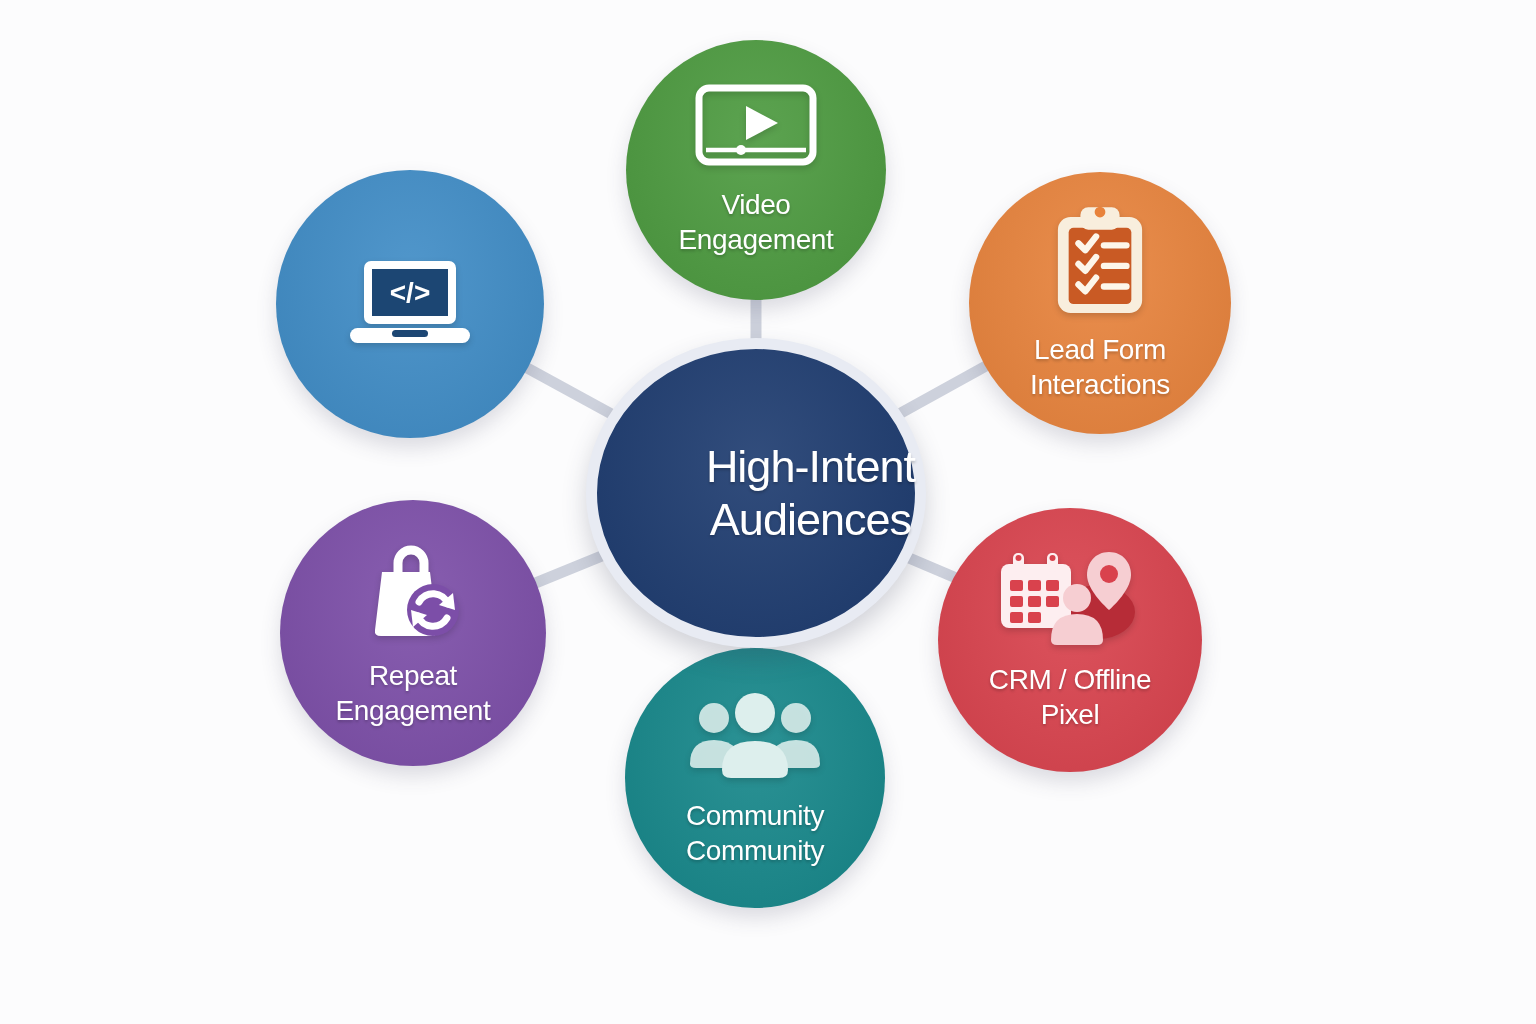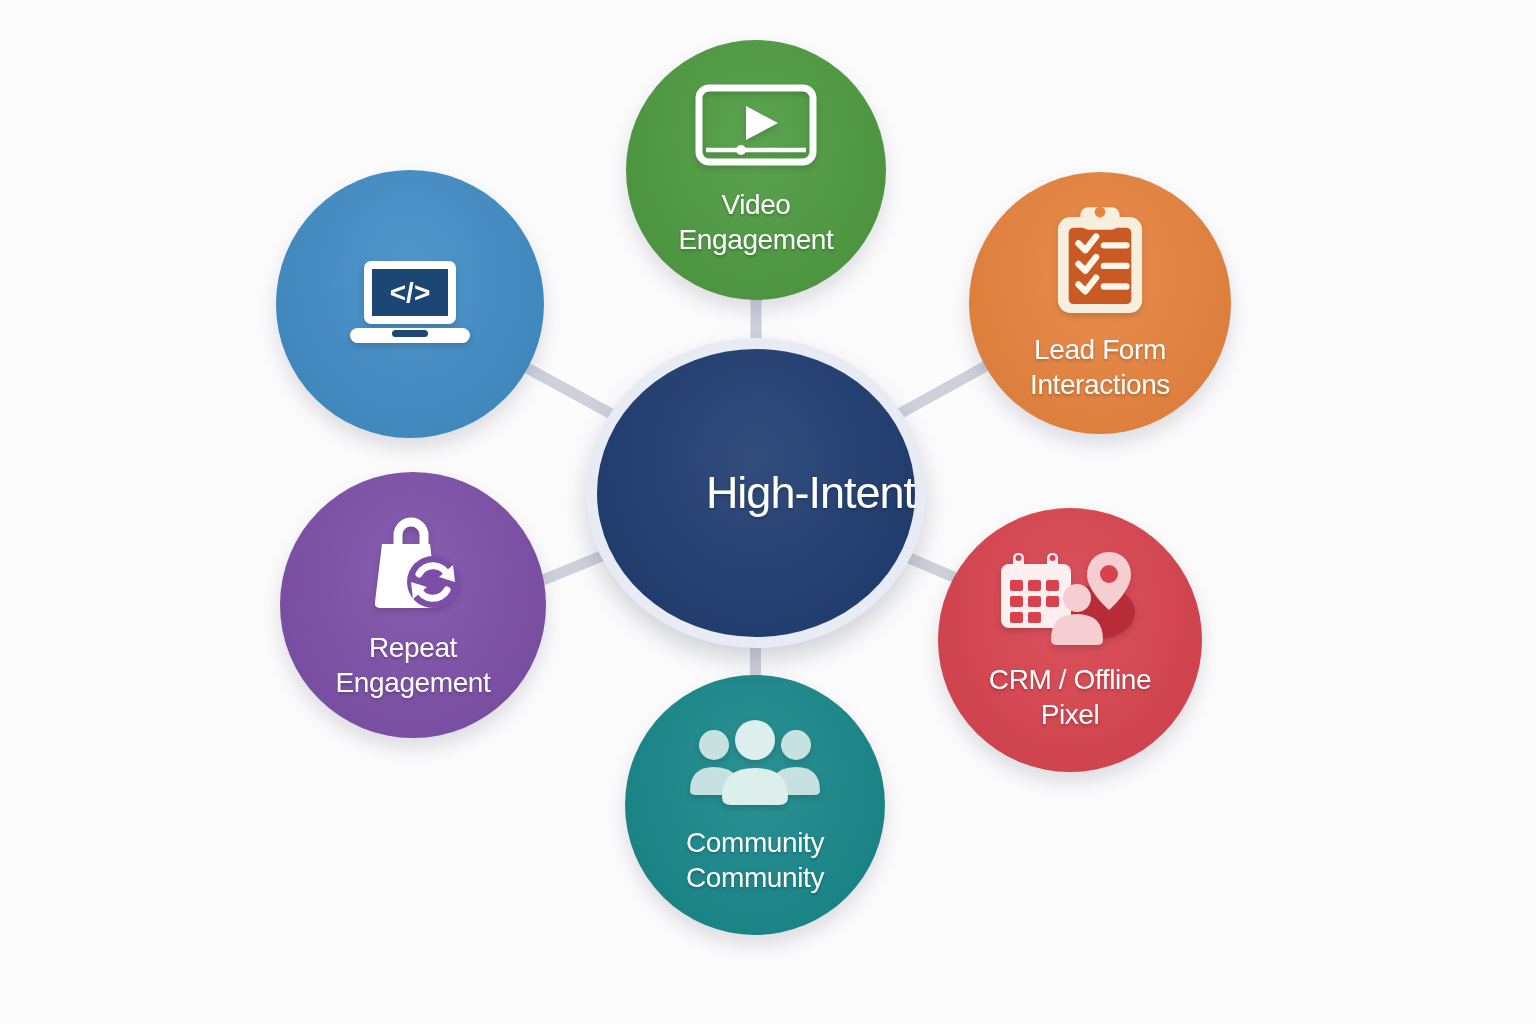--- a/index.html
+++ b/index.html
@@ -55,22 +55,22 @@
   }
   .center-node .label {
     font-size: 45px;
     line-height: 1.18;
     letter-spacing: -1px;
   }
 
   .n-video     { left: 626px; top: 40px;  width: 260px; height: 260px; }
   .n-lead      { left: 969px; top: 172px; width: 262px; height: 262px; }
   .n-crm       { left: 938px; top: 508px; width: 264px; height: 264px; }
-  .n-community { left: 625px; top: 675px; width: 260px; height: 260px; }
-  .n-repeat    { left: 280px; top: 472px; width: 266px; height: 266px; }
+  .n-community { left: 625px; top: 648px; width: 260px; height: 260px; }
+  .n-repeat    { left: 280px; top: 500px; width: 266px; height: 266px; }
   .n-website   { left: 276px; top: 170px; width: 268px; height: 268px; }
 
   .icon { filter: drop-shadow(0 3px 3px rgba(0,0,0,0.16)); }
 </style>
 </head>
 <body>
 
 <div class="stage" style="background-color: rgb(252, 252, 253);">
 
   <svg class="connectors" viewBox="0 0 1536 1024">
@@ -78,20 +78,21 @@
     <line x1="756" y1="493" x2="1100" y2="303" style="stroke: rgb(205, 209, 220);"></line>
     <line x1="756" y1="493" x2="1102" y2="640" style="stroke: rgb(205, 209, 220);"></line>
     <line x1="756" y1="493" x2="755" y2="805" style="stroke: rgb(205, 209, 220);"></line>
     <line x1="756" y1="493" x2="413" y2="633" style="stroke: rgb(205, 209, 220);"></line>
     <line x1="756" y1="493" x2="410" y2="304" style="stroke: rgb(205, 209, 220);"></line>
   </svg>
 
   <div class="node center-node" style="background-color: rgb(29, 59, 111); border-color: rgb(232, 235, 243);">
     <div class="label">
       <span>High-Intent</span>
+      <span>Audiences</span>
     </div>
   </div>
 
   <div class="node n-video" style="background-color: rgb(76, 154, 63); color: rgb(76, 154, 63);">
     <svg class="icon" width="124" height="90" viewBox="0 0 124 90">
       <rect x="5" y="5" width="114" height="74" rx="10" fill="none" stroke="#ffffff" stroke-width="7"></rect>
       <path d="M52 23 L52 57 L84 40 Z" fill="#ffffff"></path>
       <line x1="12" y1="67" x2="112" y2="67" stroke="#ffffff" stroke-width="4.5"></line>
       <circle cx="47" cy="67" r="5" fill="#ffffff"></circle>
     </svg>

